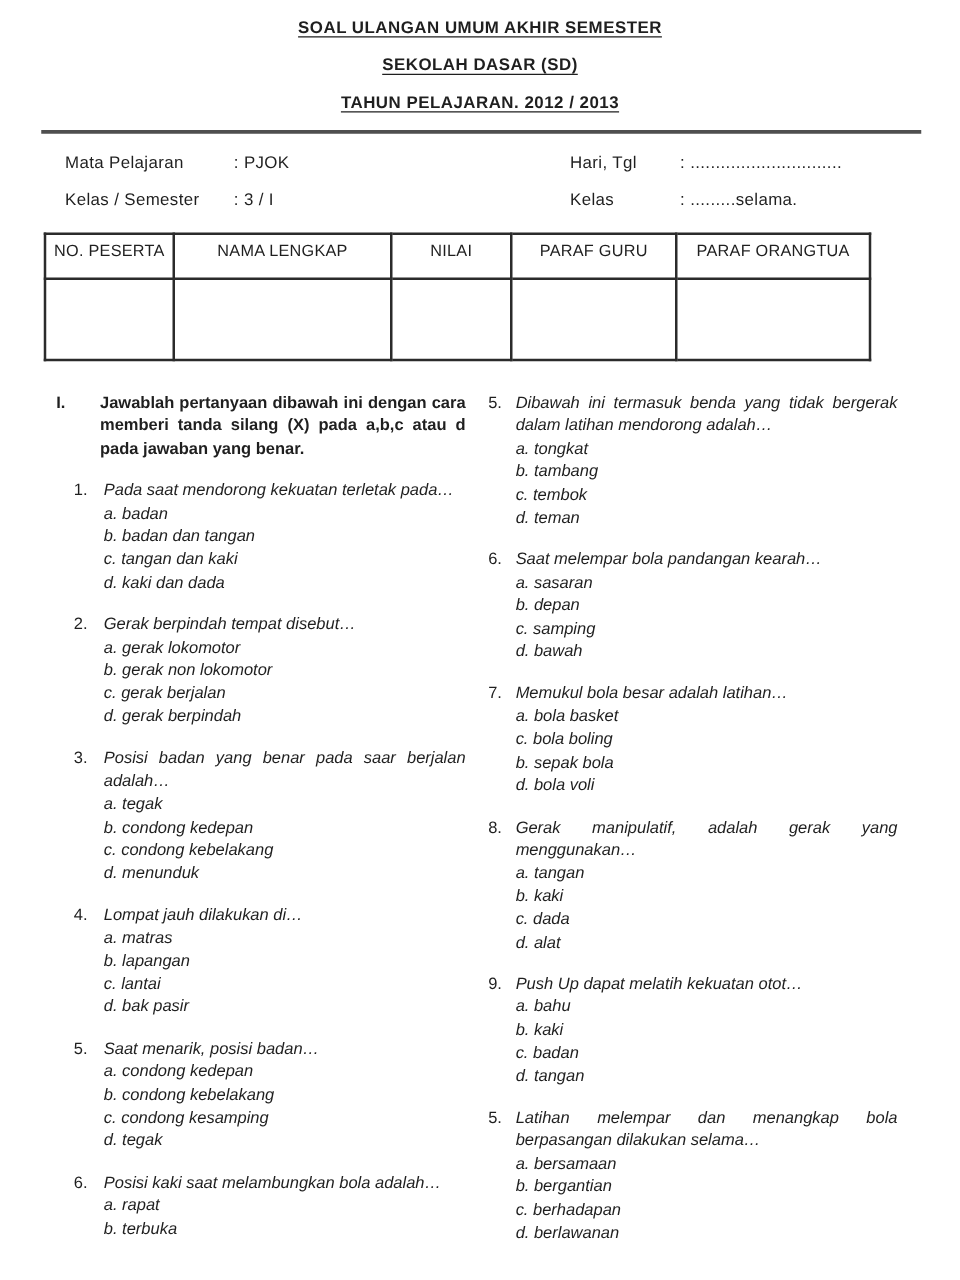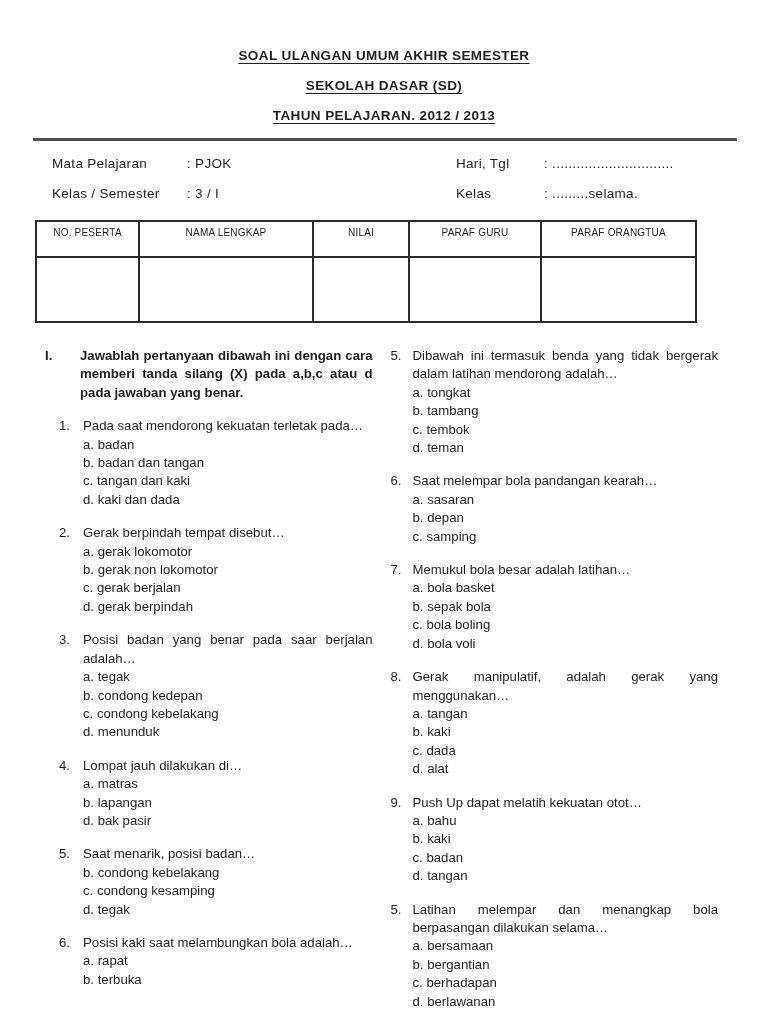--- a/index.html
+++ b/index.html
@@ -6,21 +6,21 @@
   html, body {
     width: 768px; height: 1024px;
     background: #ffffff;
     overflow: hidden;
     font-family: "Liberation Sans", "DejaVu Sans", sans-serif;
     color: #1f1f1f;
   }
   .page { width: 768px; height: 1024px; position: relative; }
 
   
-  .header { padding-top: 48px; text-align: center; }
+  .header { padding-top: 14px; text-align: center; }
   .title-line {
     font-size: 13.5px;
     font-weight: bold;
     letter-spacing: 0.4px;
     text-decoration: underline;
     text-underline-offset: 3px;
     margin-bottom: 15px;
     line-height: 15px;
   }
   .rule {
@@ -46,21 +46,21 @@
     table-layout: fixed;
     width: 660px;
     margin: 12px 0 0 35px;
   }
   table.score th, table.score td {
     border: 2px solid #2b2b2b;
   }
   table.score th {
     height: 36px;
     font-weight: normal;
-    font-size: 10px;
+    font-size: 13px;
     letter-spacing: 0.2px;
     text-align: center;
     vertical-align: top;
     padding-top: 5px;
   }
   table.score td { height: 65px; }
 
   
   .columns {
     display: flex;
@@ -82,21 +82,21 @@
     flex: 1;
     font-weight: bold;
     text-align: justify;
   }
 
   .question { display: flex; margin-top: 15px; }
   #questions-left .question { margin-left: 14px; }
   #questions-right .question:first-child { margin-top: 0; }
   .qnum { width: 24px; flex-shrink: 0; }
   #questions-right .qnum { width: 22px; }
-  .qcontent { flex: 1; min-width: 0; }
+  .qcontent { flex: 1; min-width: 0; font-style: italic; }
   .qtext { text-align: justify; }
 </style>
 </head>
 <body>
 
 <div class="page">
 
   <div class="header">
     <div class="title-line">SOAL ULANGAN UMUM AKHIR SEMESTER</div>
     <div class="title-line">SEKOLAH DASAR (SD)</div>
@@ -184,27 +184,29 @@
               <div class="option">c. condong kebelakang</div>
               <div class="option">d. menunduk</div>
             </div>
           </div>
           <div class="question">
             <span class="qnum">4.</span>
             <div class="qcontent">
               <div class="qtext">Lompat jauh dilakukan di…</div>
               <div class="option">a. matras</div>
               <div class="option">b. lapangan</div>
+              <div class="option">c. lantai</div>
               <div class="option">d. bak pasir</div>
             </div>
           </div>
           <div class="question">
             <span class="qnum">5.</span>
             <div class="qcontent">
               <div class="qtext">Saat menarik, posisi badan…</div>
+              <div class="option">a. condong kedepan</div>
               <div class="option">b. condong kebelakang</div>
               <div class="option">c. condong kesamping</div>
               <div class="option">d. tegak</div>
             </div>
           </div>
           <div class="question">
             <span class="qnum">6.</span>
             <div class="qcontent">
               <div class="qtext">Posisi kaki saat melambungkan bola adalah…</div>
               <div class="option">a. rapat</div>
@@ -225,29 +227,30 @@
               <div class="option">d. teman</div>
             </div>
           </div>
           <div class="question">
             <span class="qnum">6.</span>
             <div class="qcontent">
               <div class="qtext">Saat melempar bola pandangan kearah…</div>
               <div class="option">a. sasaran</div>
               <div class="option">b. depan</div>
               <div class="option">c. samping</div>
+              <div class="option">d. bawah</div>
             </div>
           </div>
           <div class="question">
             <span class="qnum">7.</span>
             <div class="qcontent">
               <div class="qtext">Memukul bola besar adalah latihan…</div>
               <div class="option">a. bola basket</div>
+              <div class="option">c. bola boling</div>
               <div class="option">b. sepak bola</div>
-              <div class="option">c. bola boling</div>
               <div class="option">d. bola voli</div>
             </div>
           </div>
           <div class="question">
             <span class="qnum">8.</span>
             <div class="qcontent">
               <div class="qtext">Gerak manipulatif, adalah gerak yang menggunakan…</div>
               <div class="option">a. tangan</div>
               <div class="option">b. kaki</div>
               <div class="option">c. dada</div>

